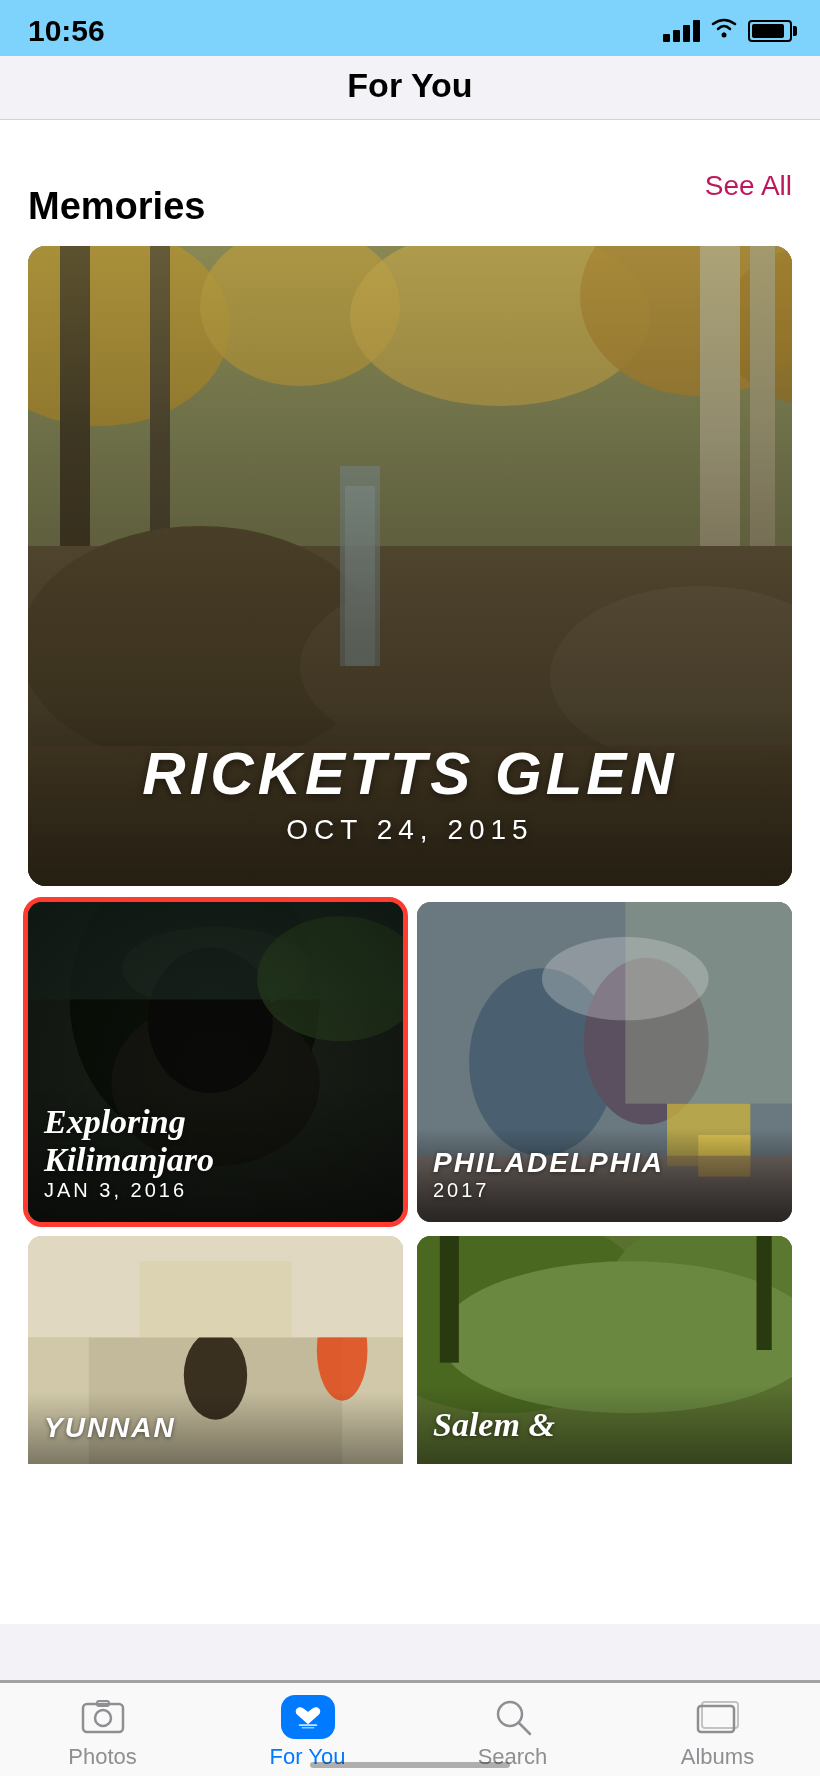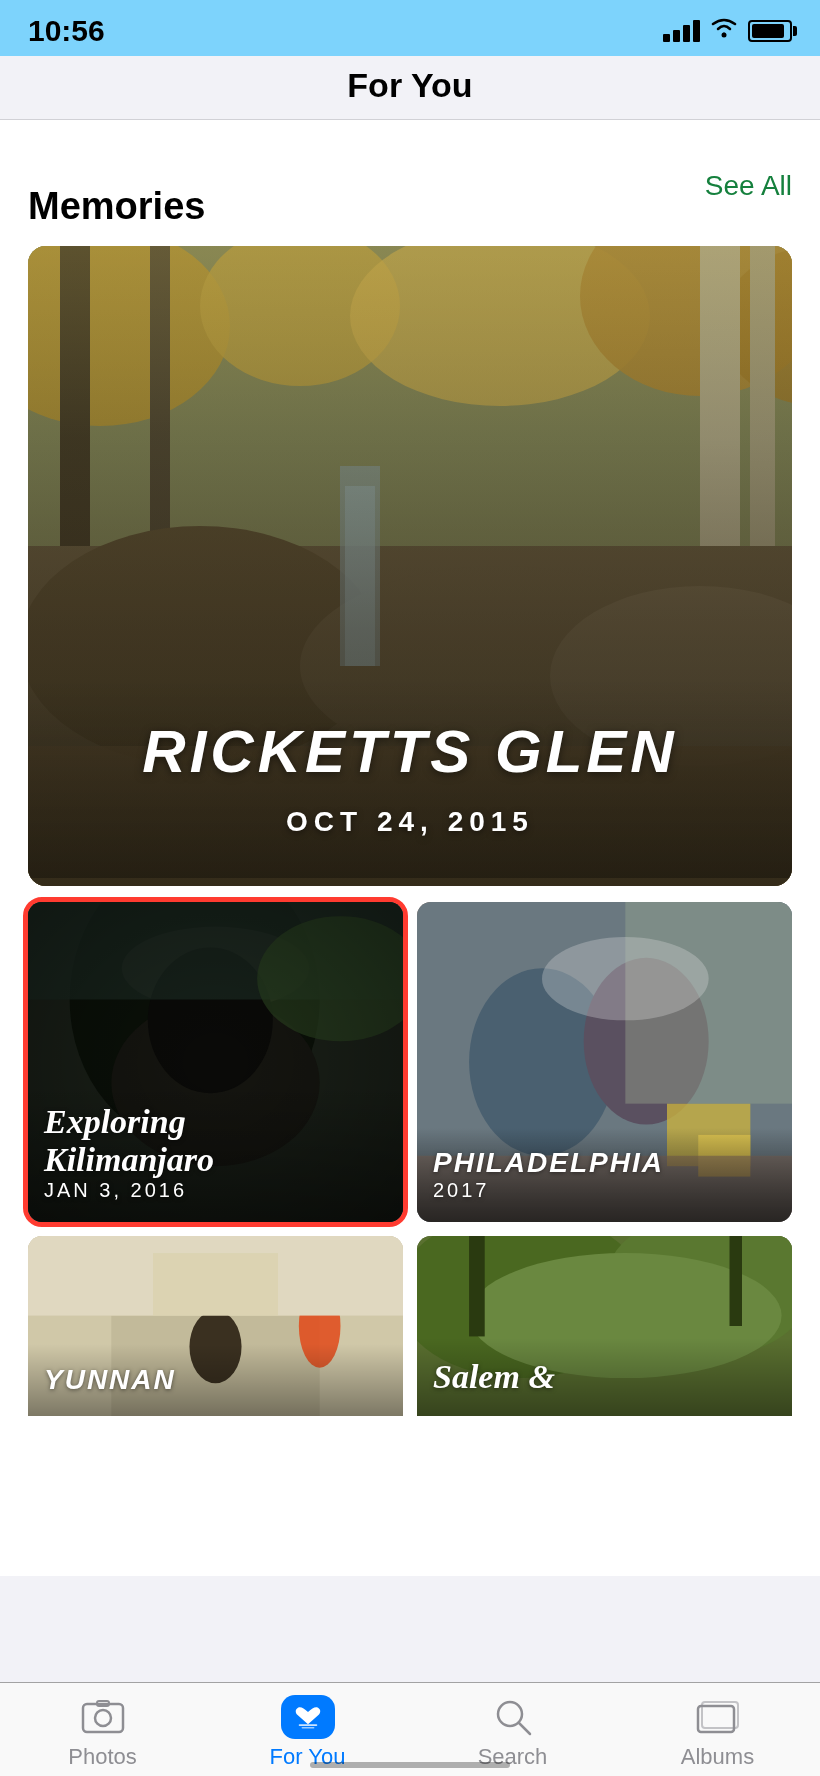--- a/index.html
+++ b/index.html
@@ -99,21 +99,21 @@
       margin-bottom: 18px;
     }
     .section-title {
       font-size: 38px;
       font-weight: 800;
       color: #000;
       margin-top: 41px;
     }
     .see-all-btn {
       font-size: 28px;
-      color: #15803d;
+      color: #be185d;
       font-weight: 400;
       cursor: pointer;
     }
 
     
     .main-memory-card {
       width: 100%;
       height: 640px;
       border-radius: 18px;
       overflow: hidden;
@@ -158,44 +158,44 @@
         to bottom,
         rgba(180,160,80,0.3) 0%,
         rgba(100,90,50,0.2) 30%,
         rgba(60,50,30,0.4) 60%,
         rgba(40,35,20,0.5) 100%
       );
     }
 
     .memory-text-overlay {
       position: absolute;
-      bottom: 8px;
+      bottom: 0;
       left: 0;
       right: 0;
       padding: 40px 30px;
       background: linear-gradient(to top, rgba(0,0,0,0.3) 0%, transparent 100%);
       text-align: center;
     }
     .memory-title-main {
       font-size: 60px;
       font-weight: 900;
       color: #fff;
       text-shadow: 0 2px 8px rgba(0,0,0,0.5);
       letter-spacing: 4px;
       text-transform: uppercase;
       font-style: italic;
     }
     .memory-date-main {
       font-size: 28px;
-      font-weight: 700;
+      font-weight: 400;
       color: #fff;
       letter-spacing: 6px;
       text-shadow: 0 2px 6px rgba(0,0,0,0.5);
       text-transform: uppercase;
-      margin-top: 20px;
+      margin-top: 6px;
     }
 
     
     .memory-grid {
       display: grid;
       grid-template-columns: 1fr 1fr;
       gap: 14px;
       padding-bottom: 0;
     }
 
@@ -276,21 +276,21 @@
     }
 
     
     .memory-grid-bottom {
       display: grid;
       grid-template-columns: 1fr 1fr;
       gap: 14px;
       margin-top: 14px;
     }
     .memory-card-partial {
-      height: 180px;
+      height: 228px;
       border-radius: 14px 14px 0 0;
       overflow: hidden;
       position: relative;
       cursor: pointer;
     }
     .yunnan-bg {
       width: 100%;
       height: 100%;
       background: linear-gradient(
         135deg,
@@ -316,21 +316,21 @@
       );
     }
 
     
     .tab-bar {
       position: fixed;
       bottom: 0;
       left: 0;
       width: 820px;
       background: rgba(249,249,249,0.95);
-      border-top: 1px solid #a3a3a3;
+      border-top: 3px solid #a3a3a3;
       display: flex;
       justify-content: space-around;
       align-items: flex-end;
       padding: 12px 0 6px;
     }
     .tab-item {
       display: flex;
       flex-direction: column;
       align-items: center;
       gap: 5px;

